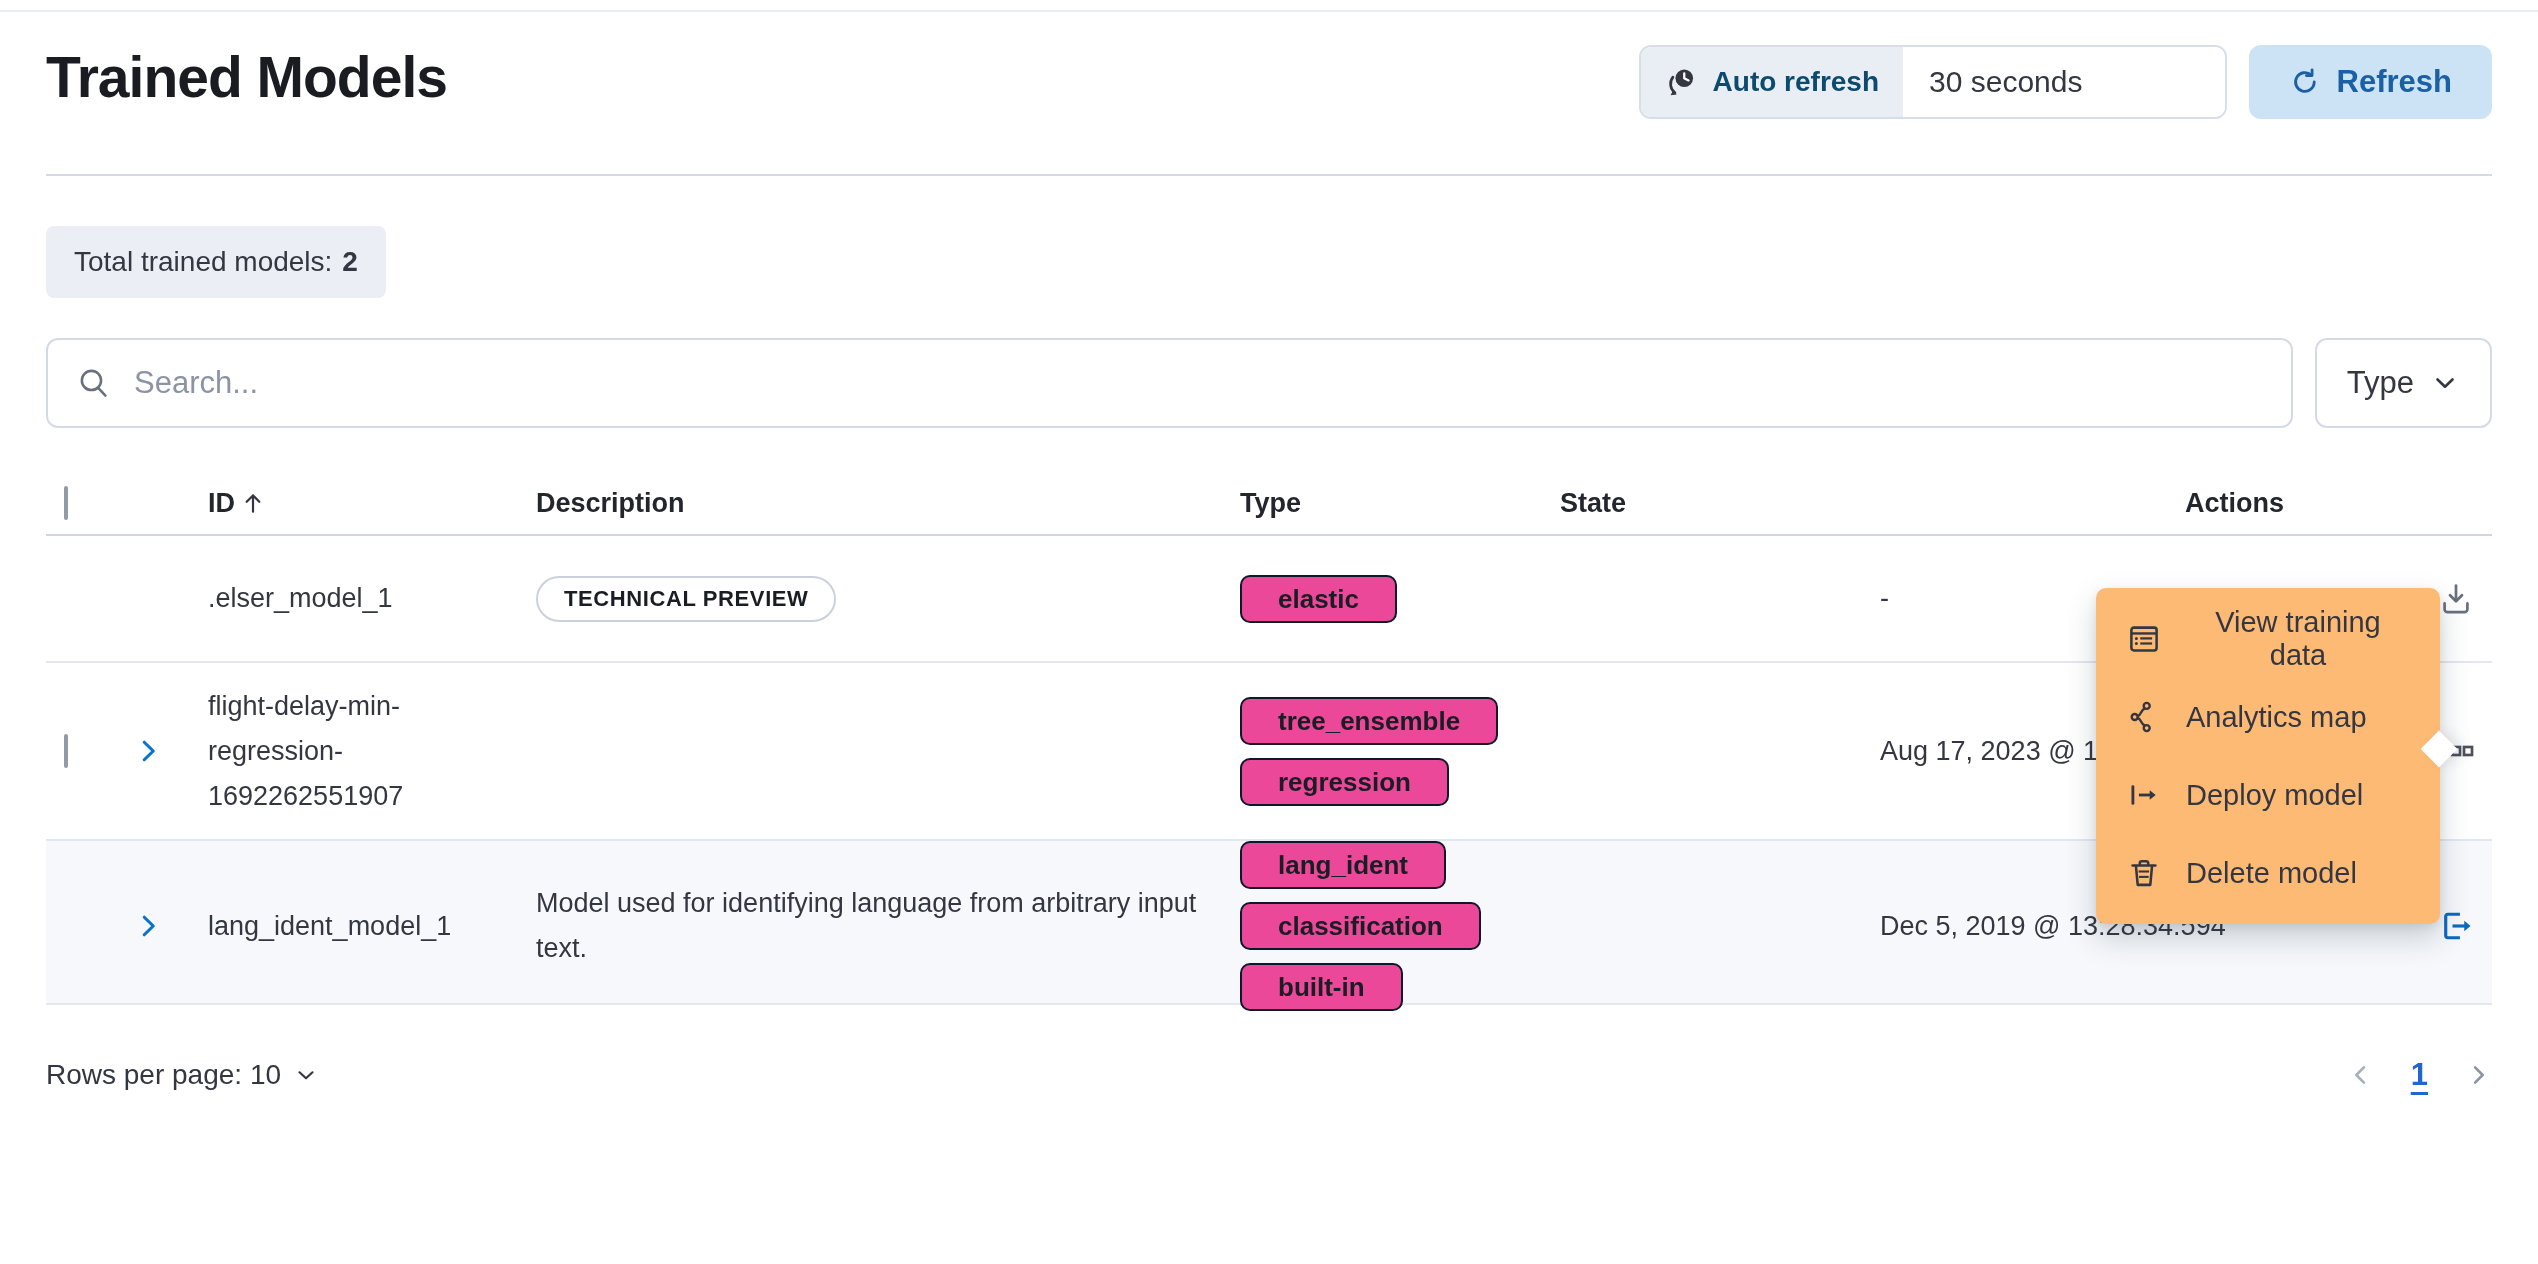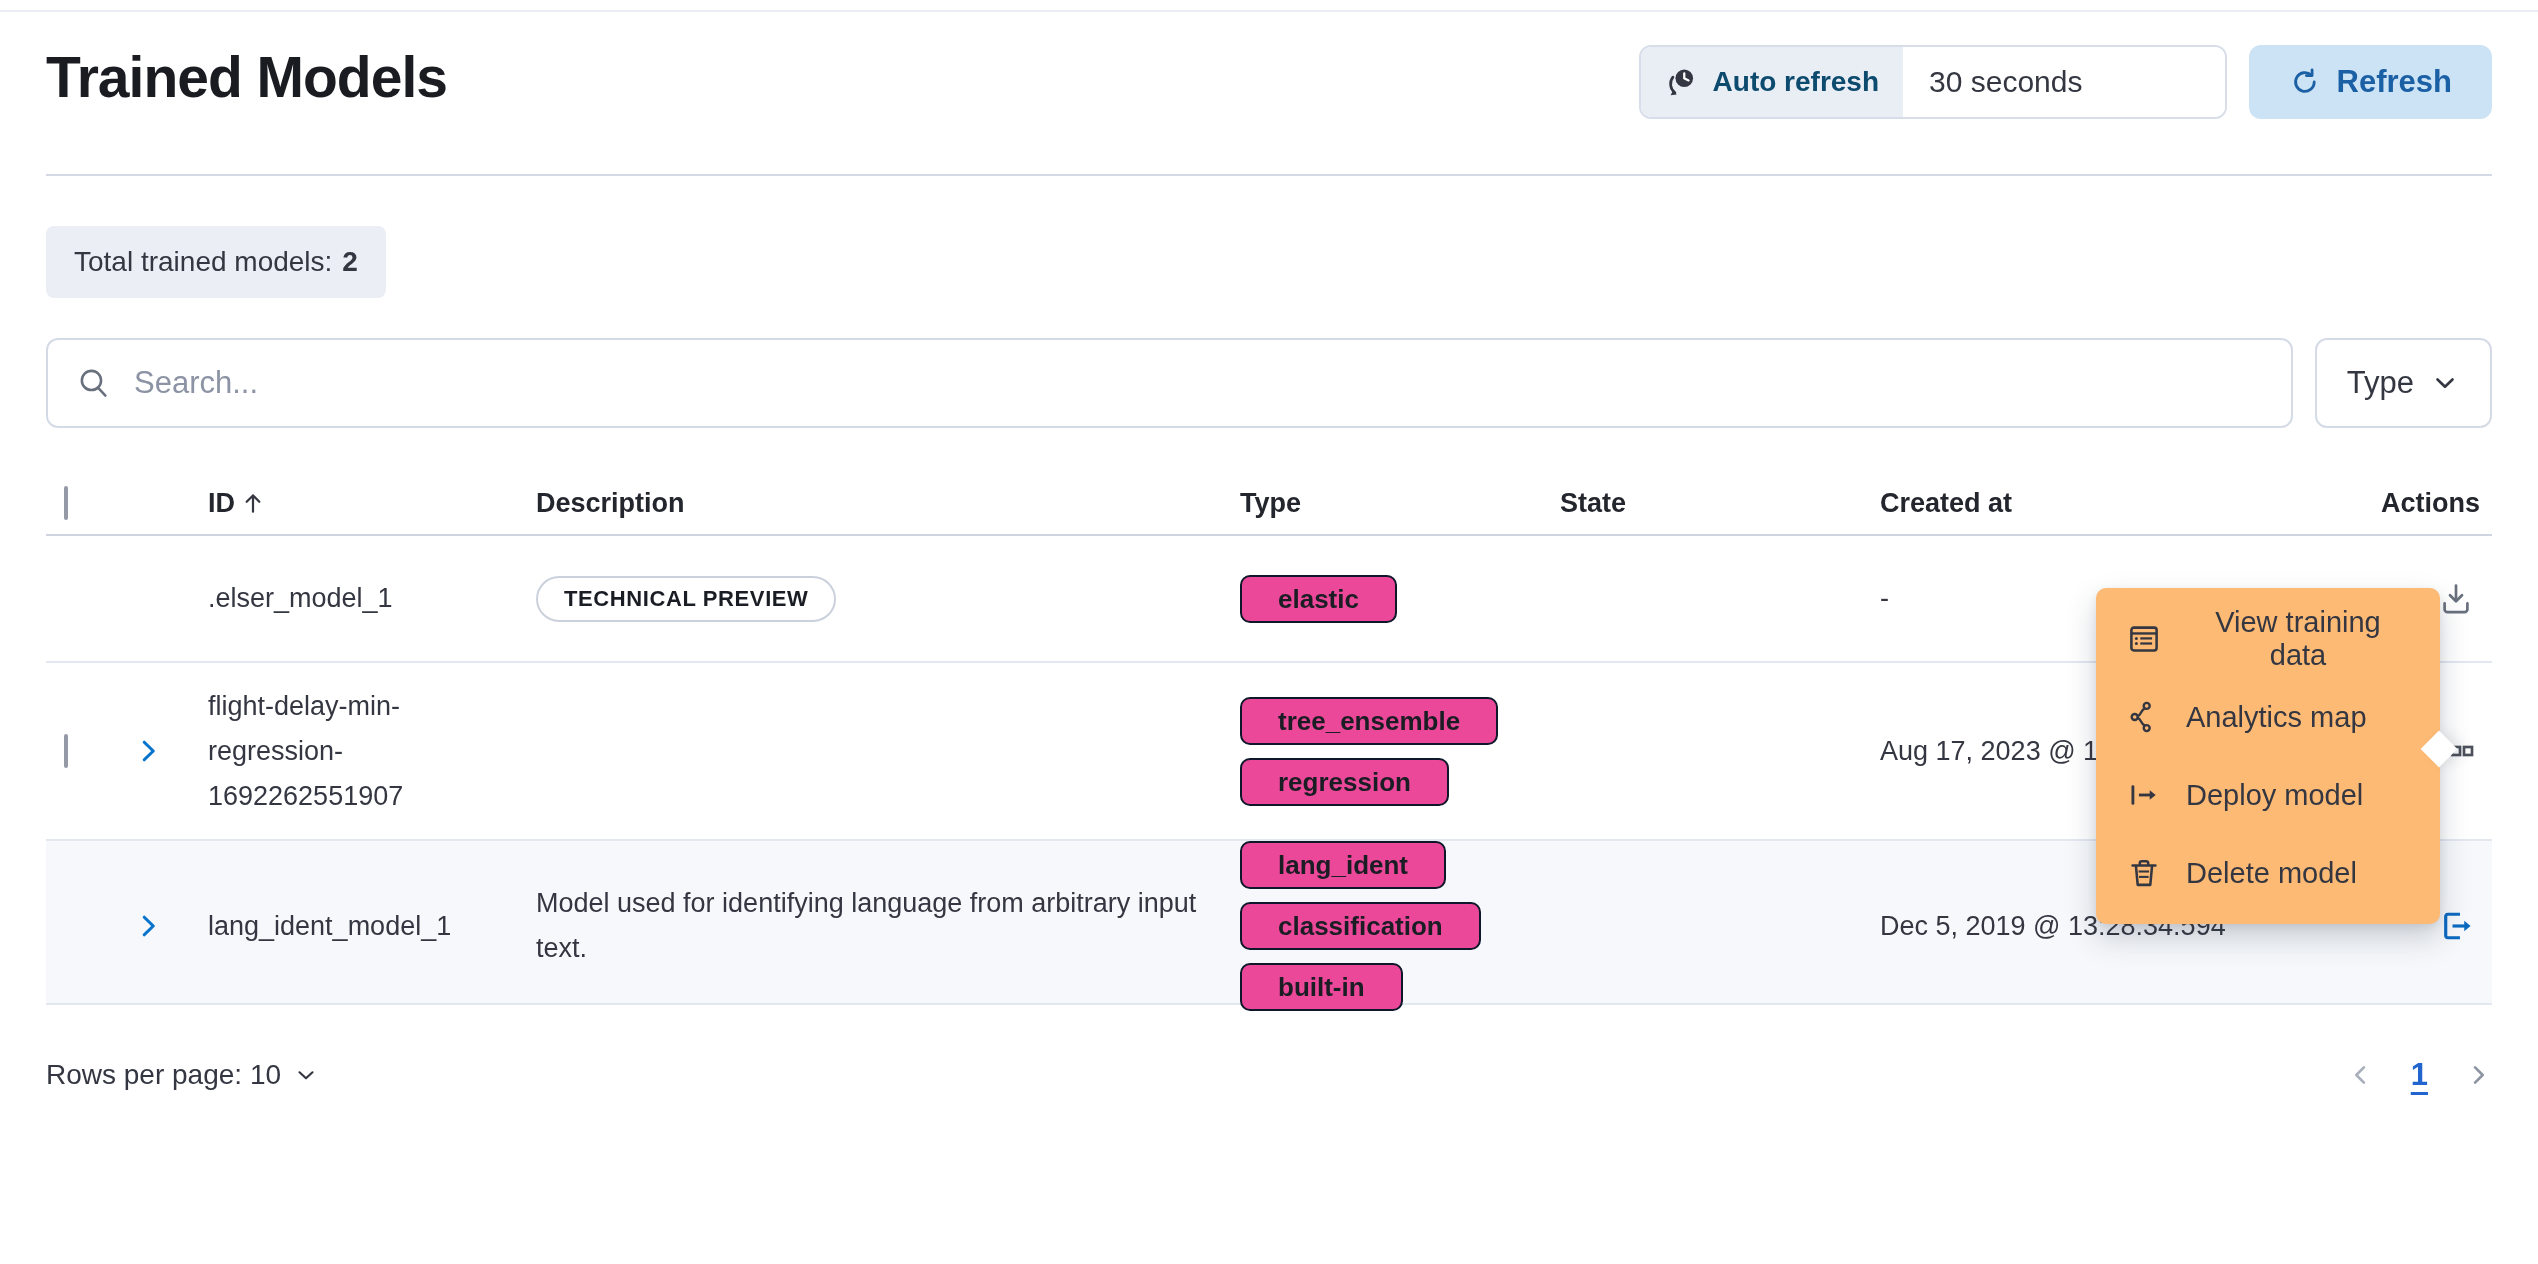--- a/index.html
+++ b/index.html
@@ -147,21 +147,20 @@
           <span>ID</span>
           <span>
             <svg width="28" height="28" viewBox="0 0 24 24">
               <path d="M12 19.5V5.5M6.6 10.9 12 5.5l5.4 5.4" fill="none" stroke="#343741" stroke-width="1.9" stroke-linecap="round" stroke-linejoin="round"></path>
             </svg>
           </span>
         </div>
         <div class="cell">Description</div>
         <div class="cell">Type</div>
         <div class="cell">State</div>
-        <div class="cell">Created at</div>
         <div class="cell cell-actions">Actions</div>
       </div>
 
       <div class="tbl-row row row-1">
         <div class="cell cell-check"><span class="checkbox disabled"></span></div>
         <div></div>
         <div class="cell"><span class="id-text">.elser_model_1</span></div>
         <div class="cell desc-flex">
           <span class="tech-badge">TECHNICAL PREVIEW</span>
         </div>

